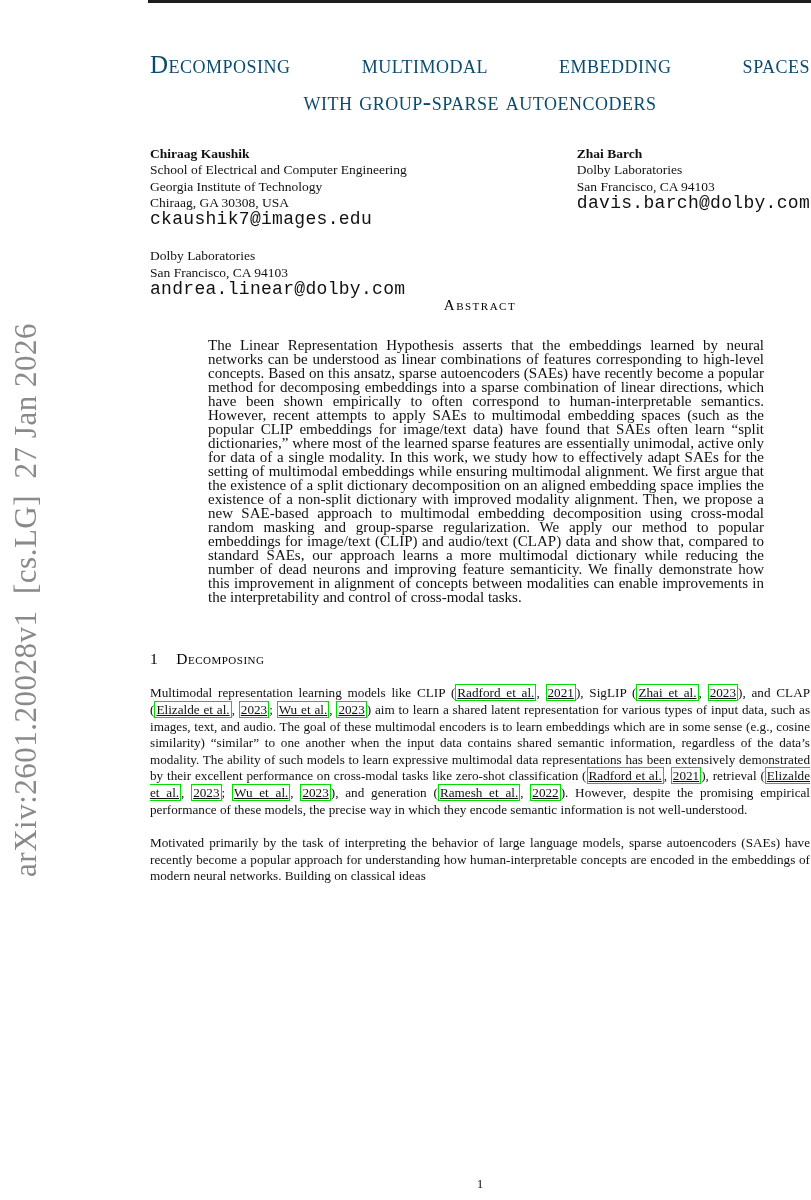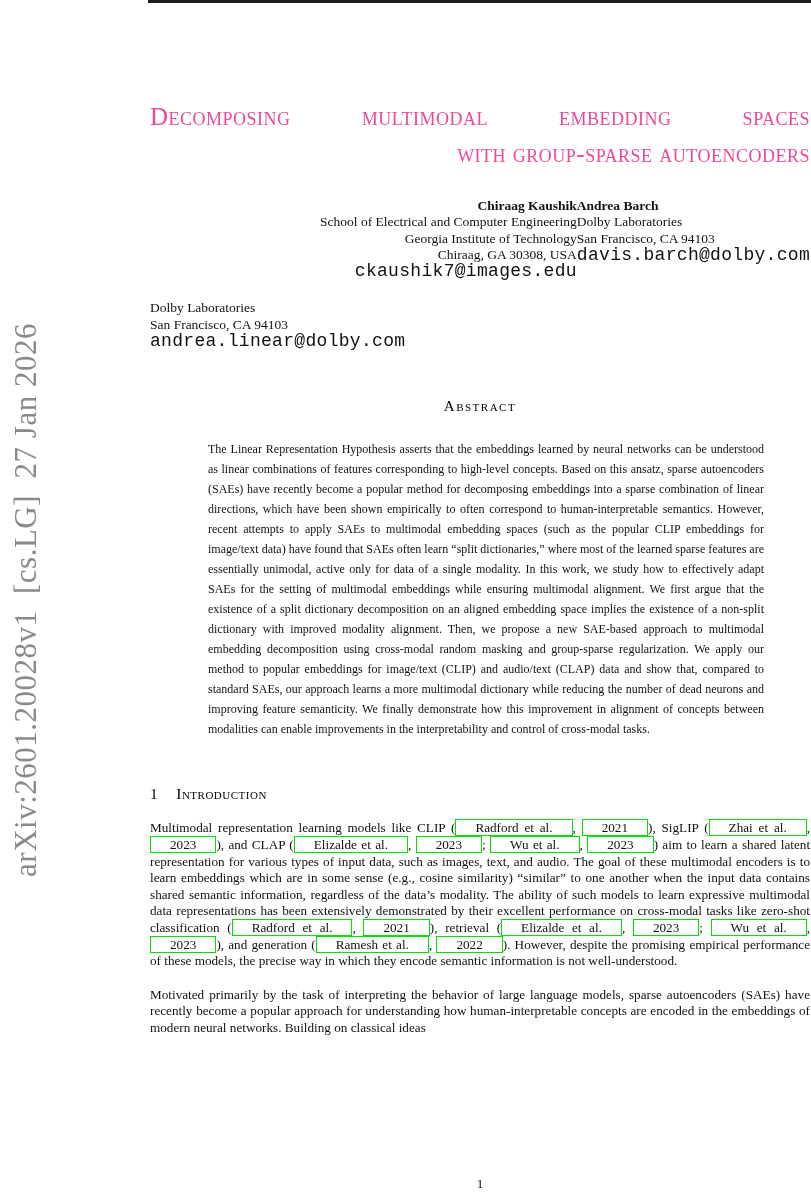--- a/index.html
+++ b/index.html
@@ -31,67 +31,67 @@
     color: #8a8a8a;
     letter-spacing: 0.5px;
   }
   .content {
     position: absolute;
     left: 150px;
     top: 0;
     width: 660px;
   }
   .title {
-    margin-top: 98px;
+    margin-top: 46px;
     font-size: 25px;
     font-variant: small-caps;
     letter-spacing: 0.5px;
     line-height: 37px;
-    color: #ec4899;
+    color: #0c4a6e;
   }
   .title-line-1 { text-align: justify; text-align-last: justify; }
-  .title-line-2 { text-align: right; }
+  .title-line-2 { text-align: center; }
   .authors-row { display: flex; margin-top: 26px; }
   .author-block { font-size: 13.5px; line-height: 16.3px; }
-  .author-col-1 { width: 440px; text-align: right; }
+  .author-col-1 { width: 440px; }
   .author-name { font-weight: bold; }
   .author-email { font-family: "Liberation Mono", monospace; font-size: 18px; letter-spacing: 0.3px; }
   .author-block-3 { margin-top: 21px; }
   .abstract-heading {
-    margin-top: 49px;
     text-align: center;
     font-variant: small-caps;
     font-size: 15px;
     letter-spacing: 1.5px;
     color: #000;
   }
   .abstract-body {
     margin: 24px 46px 0 58px;
     text-align: justify;
-    font-size: 12px;
-    line-height: 20px;
+    font-size: 15px;
+    line-height: 14px;
   }
   .section-heading {
     margin-top: 46px;
     font-size: 15.5px;
     font-variant: small-caps;
     letter-spacing: 0.5px;
     color: #000;
   }
   .section-number { display: inline-block; margin-right: 18px; font-variant: normal; }
   .body-paragraph {
     margin: 17px 0 0 0;
     text-align: justify;
     font-size: 13.2px;
     line-height: 16.6px;
   }
   .cite {
     border: 1px solid #00dd00;
-    padding: 0 19px;
+    padding: 0 1px;
     margin: 0;
+    text-decoration: underline;
   }
   .page-number {
     position: absolute;
     left: 150px;
     width: 660px;
     top: 1176px;
     text-align: center;
     font-size: 13.2px;
   }
 </style>
@@ -113,39 +113,39 @@
 
     <div class="authors-row">
       <div class="author-block author-col-1">
         <div class="author-name">Chiraag Kaushik</div>
         <div>School of Electrical and Computer Engineering</div>
         <div>Georgia Institute of Technology</div>
         <div>Chiraag, GA 30308, USA</div>
         <div class="author-email">ckaushik7@images.edu</div>
       </div>
       <div class="author-block">
-        <div class="author-name">Andrea Barch</div>
+        <div class="author-name">Zhai Barch</div>
         <div>Dolby Laboratories</div>
         <div>San Francisco, CA 94103</div>
         <div class="author-email">davis.barch@dolby.com</div>
       </div>
     </div>
 
     <div class="author-block author-block-3">
       <div>Dolby Laboratories</div>
       <div>San Francisco, CA 94103</div>
       <div class="author-email">andrea.linear@dolby.com</div>
     </div>
 
     <div class="abstract-heading">Abstract</div>
 
     <div class="abstract-body">The Linear Representation Hypothesis asserts that the embeddings learned by neural networks can be understood as linear combinations of features corresponding to high-level concepts. Based on this ansatz, sparse autoencoders (SAEs) have recently become a popular method for decomposing embeddings into a sparse combination of linear directions, which have been shown empirically to often correspond to human-interpretable semantics. However, recent attempts to apply SAEs to multimodal embedding spaces (such as the popular CLIP embeddings for image/text data) have found that SAEs often learn “split dictionaries,” where most of the learned sparse features are essentially unimodal, active only for data of a single modality. In this work, we study how to effectively adapt SAEs for the setting of multimodal embeddings while ensuring multimodal alignment. We first argue that the existence of a split dictionary decomposition on an aligned embedding space implies the existence of a non-split dictionary with improved modality alignment. Then, we propose a new SAE-based approach to multimodal embedding decomposition using cross-modal random masking and group-sparse regularization. We apply our method to popular embeddings for image/text (CLIP) and audio/text (CLAP) data and show that, compared to standard SAEs, our approach learns a more multimodal dictionary while reducing the number of dead neurons and improving feature semanticity. We finally demonstrate how this improvement in alignment of concepts between modalities can enable improvements in the interpretability and control of cross-modal tasks.</div>
 
     <div class="section-heading">
-      <span class="section-number">1</span><span>Introduction</span>
+      <span class="section-number">1</span><span>Decomposing</span>
     </div>
 
     <p class="body-paragraph"><span>Multimodal representation learning models like CLIP (</span><span class="cite">Radford et al.</span><span>, </span><span class="cite">2021</span><span>), SigLIP (</span><span class="cite">Zhai et al.</span><span>, </span><span class="cite">2023</span><span>), and CLAP (</span><span class="cite">Elizalde et al.</span><span>, </span><span class="cite">2023</span><span>; </span><span class="cite">Wu et al.</span><span>, </span><span class="cite">2023</span><span>) aim to learn a shared latent representation for various types of input data, such as images, text, and audio. The goal of these multimodal encoders is to learn embeddings which are in some sense (e.g., cosine similarity) “similar” to one another when the input data contains shared semantic information, regardless of the data’s modality. The ability of such models to learn expressive multimodal data representations has been extensively demonstrated by their excellent performance on cross-modal tasks like zero-shot classification (</span><span class="cite">Radford et al.</span><span>, </span><span class="cite">2021</span><span>), retrieval (</span><span class="cite">Elizalde et al.</span><span>, </span><span class="cite">2023</span><span>; </span><span class="cite">Wu et al.</span><span>, </span><span class="cite">2023</span><span>), and generation (</span><span class="cite">Ramesh et al.</span><span>, </span><span class="cite">2022</span><span>). However, despite the promising empirical performance of these models, the precise way in which they encode semantic information is not well-understood.</span></p>
 
     <p class="body-paragraph">Motivated primarily by the task of interpreting the behavior of large language models, sparse autoencoders (SAEs) have recently become a popular approach for understanding how human-interpretable concepts are encoded in the embeddings of modern neural networks. Building on classical ideas</p>
 
   </div>
 
   <div class="page-number">1</div>
 

